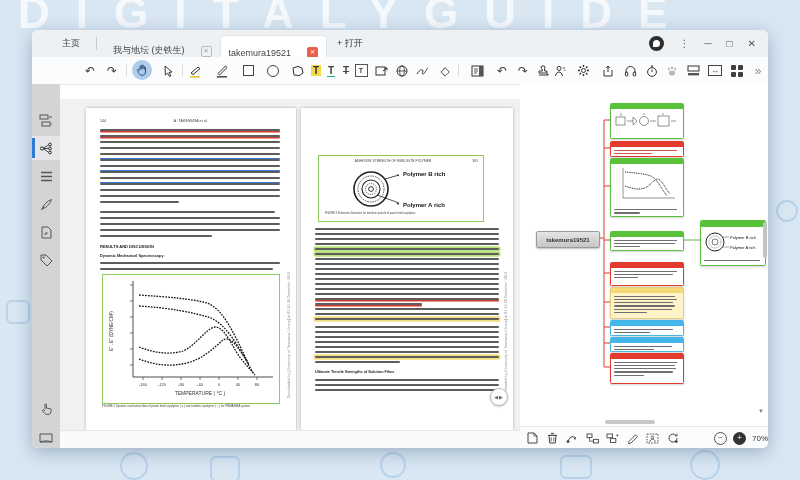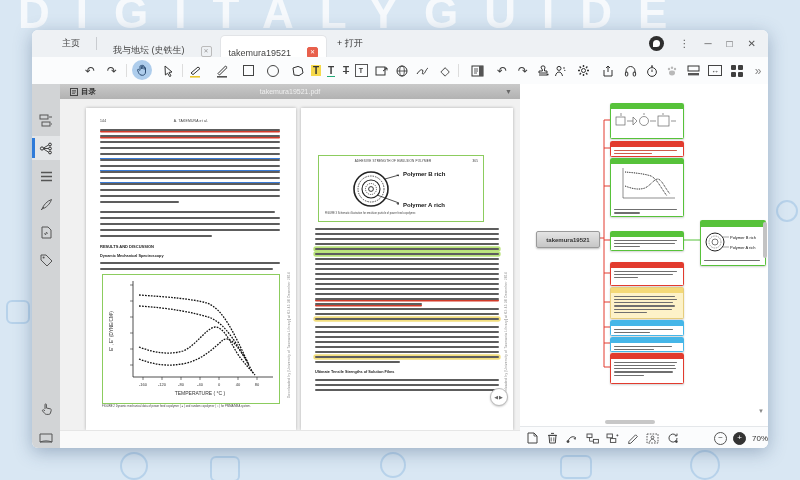--- a/index.html
+++ b/index.html
@@ -346,31 +346,20 @@
     </div>
     <div class="sb" style="top:342px">
       <svg class="ic" width="14" height="12" viewBox="0 0 14 12">
           <path d="M1 2h12v8H1z" fill="none" stroke="#555" stroke-width="1"></path>
           <path d="M1 10c4-1.5 8-1.5 12 0" fill="none" stroke="#555" stroke-width="1"></path>
         </svg>
     </div>
 
   </div>
 
-  <div class="dochdr">
-    <span class="toc">
-      <svg class="ic" width="8" height="8" viewBox="0 0 8 8">
-          <rect x="0.5" y="0.5" width="7" height="7" fill="none" stroke="#444" stroke-width="1"></rect>
-          <path d="M2 2.6h4M2 4h4M2 5.4h3" stroke="#444" stroke-width=".7"></path>
-        </svg>
-      <span>目录</span>
-    </span>
-    <span class="fname">takemura19521.pdf</span>
-    <span class="chev">▼</span>
-  </div>
 
   <div class="docarea">
 
     <div class="page" id="pageL">
       <span class="phead" style="left:14px;top:11px">144</span>
       <span class="phead" style="left:0;right:0;top:11px;text-align:center">A. TAKEMURA et al.</span>
       <div class="plines" style="position:absolute;left:14px;top:21px;width:180px">
           <div class="tl ru" style="width: 100%;"></div>
           <div class="tl ru" style="width: 100%;"></div>
           <div class="tl" style="width: 100%;"></div>

